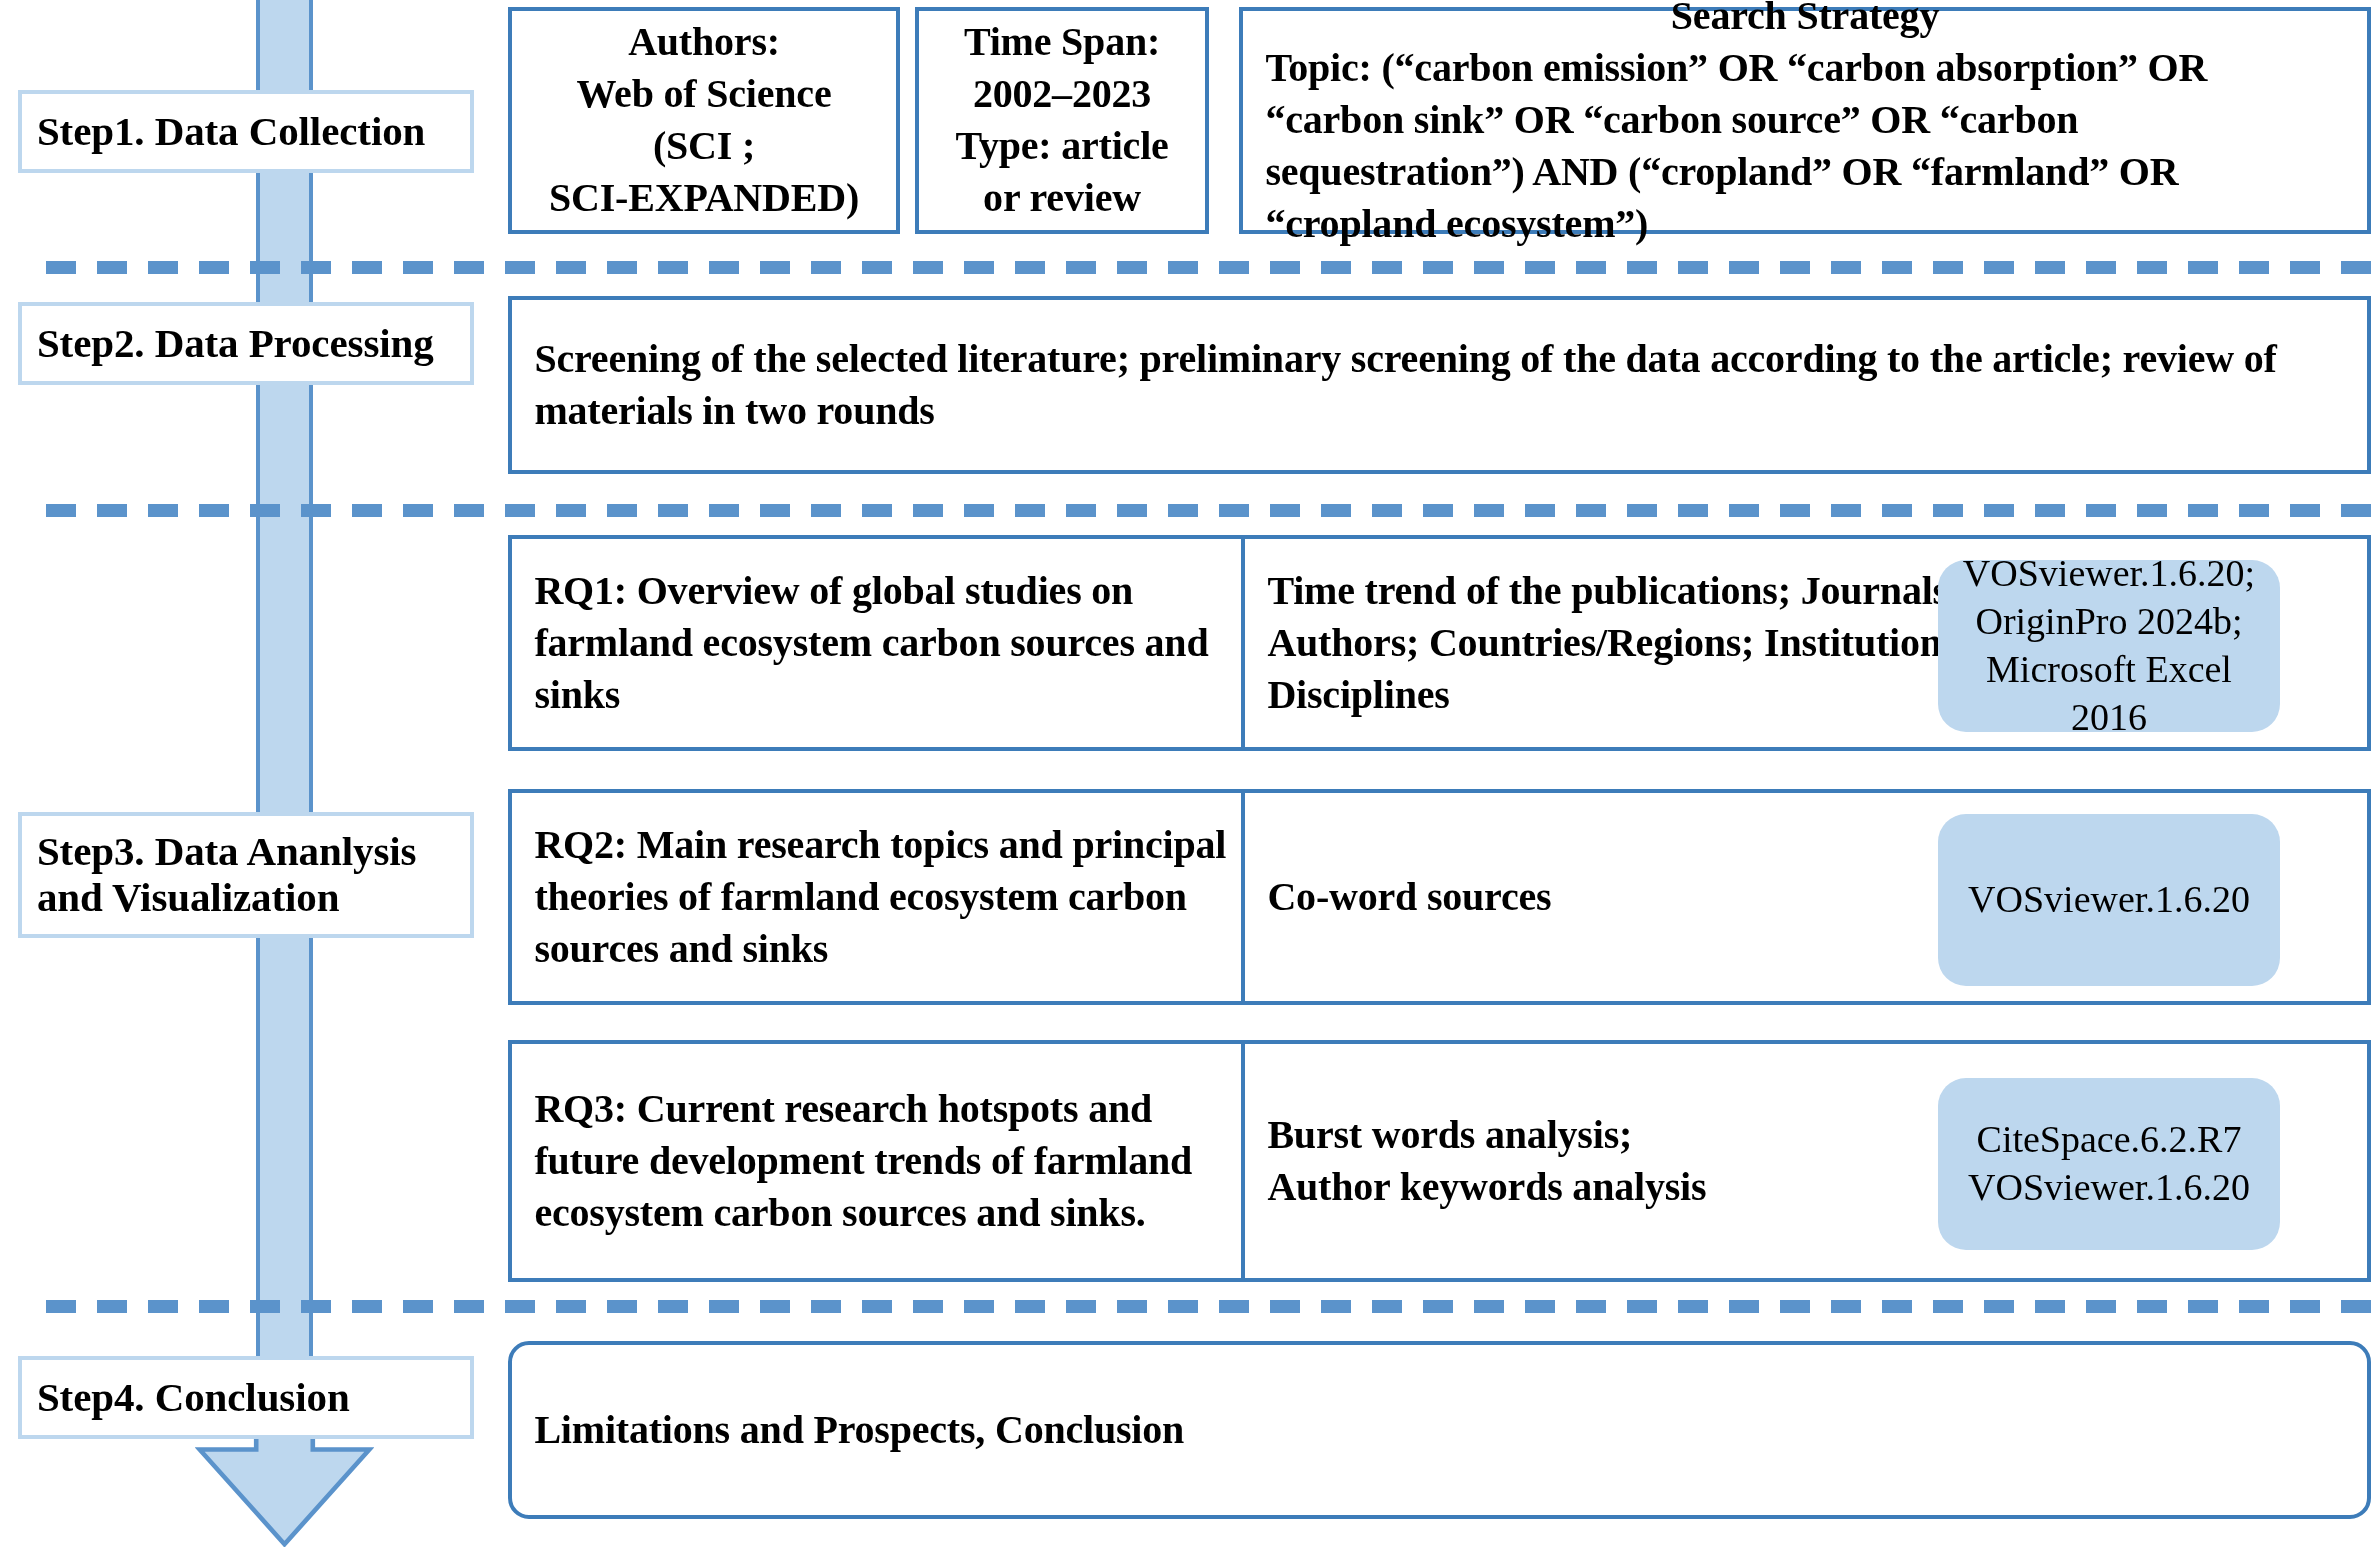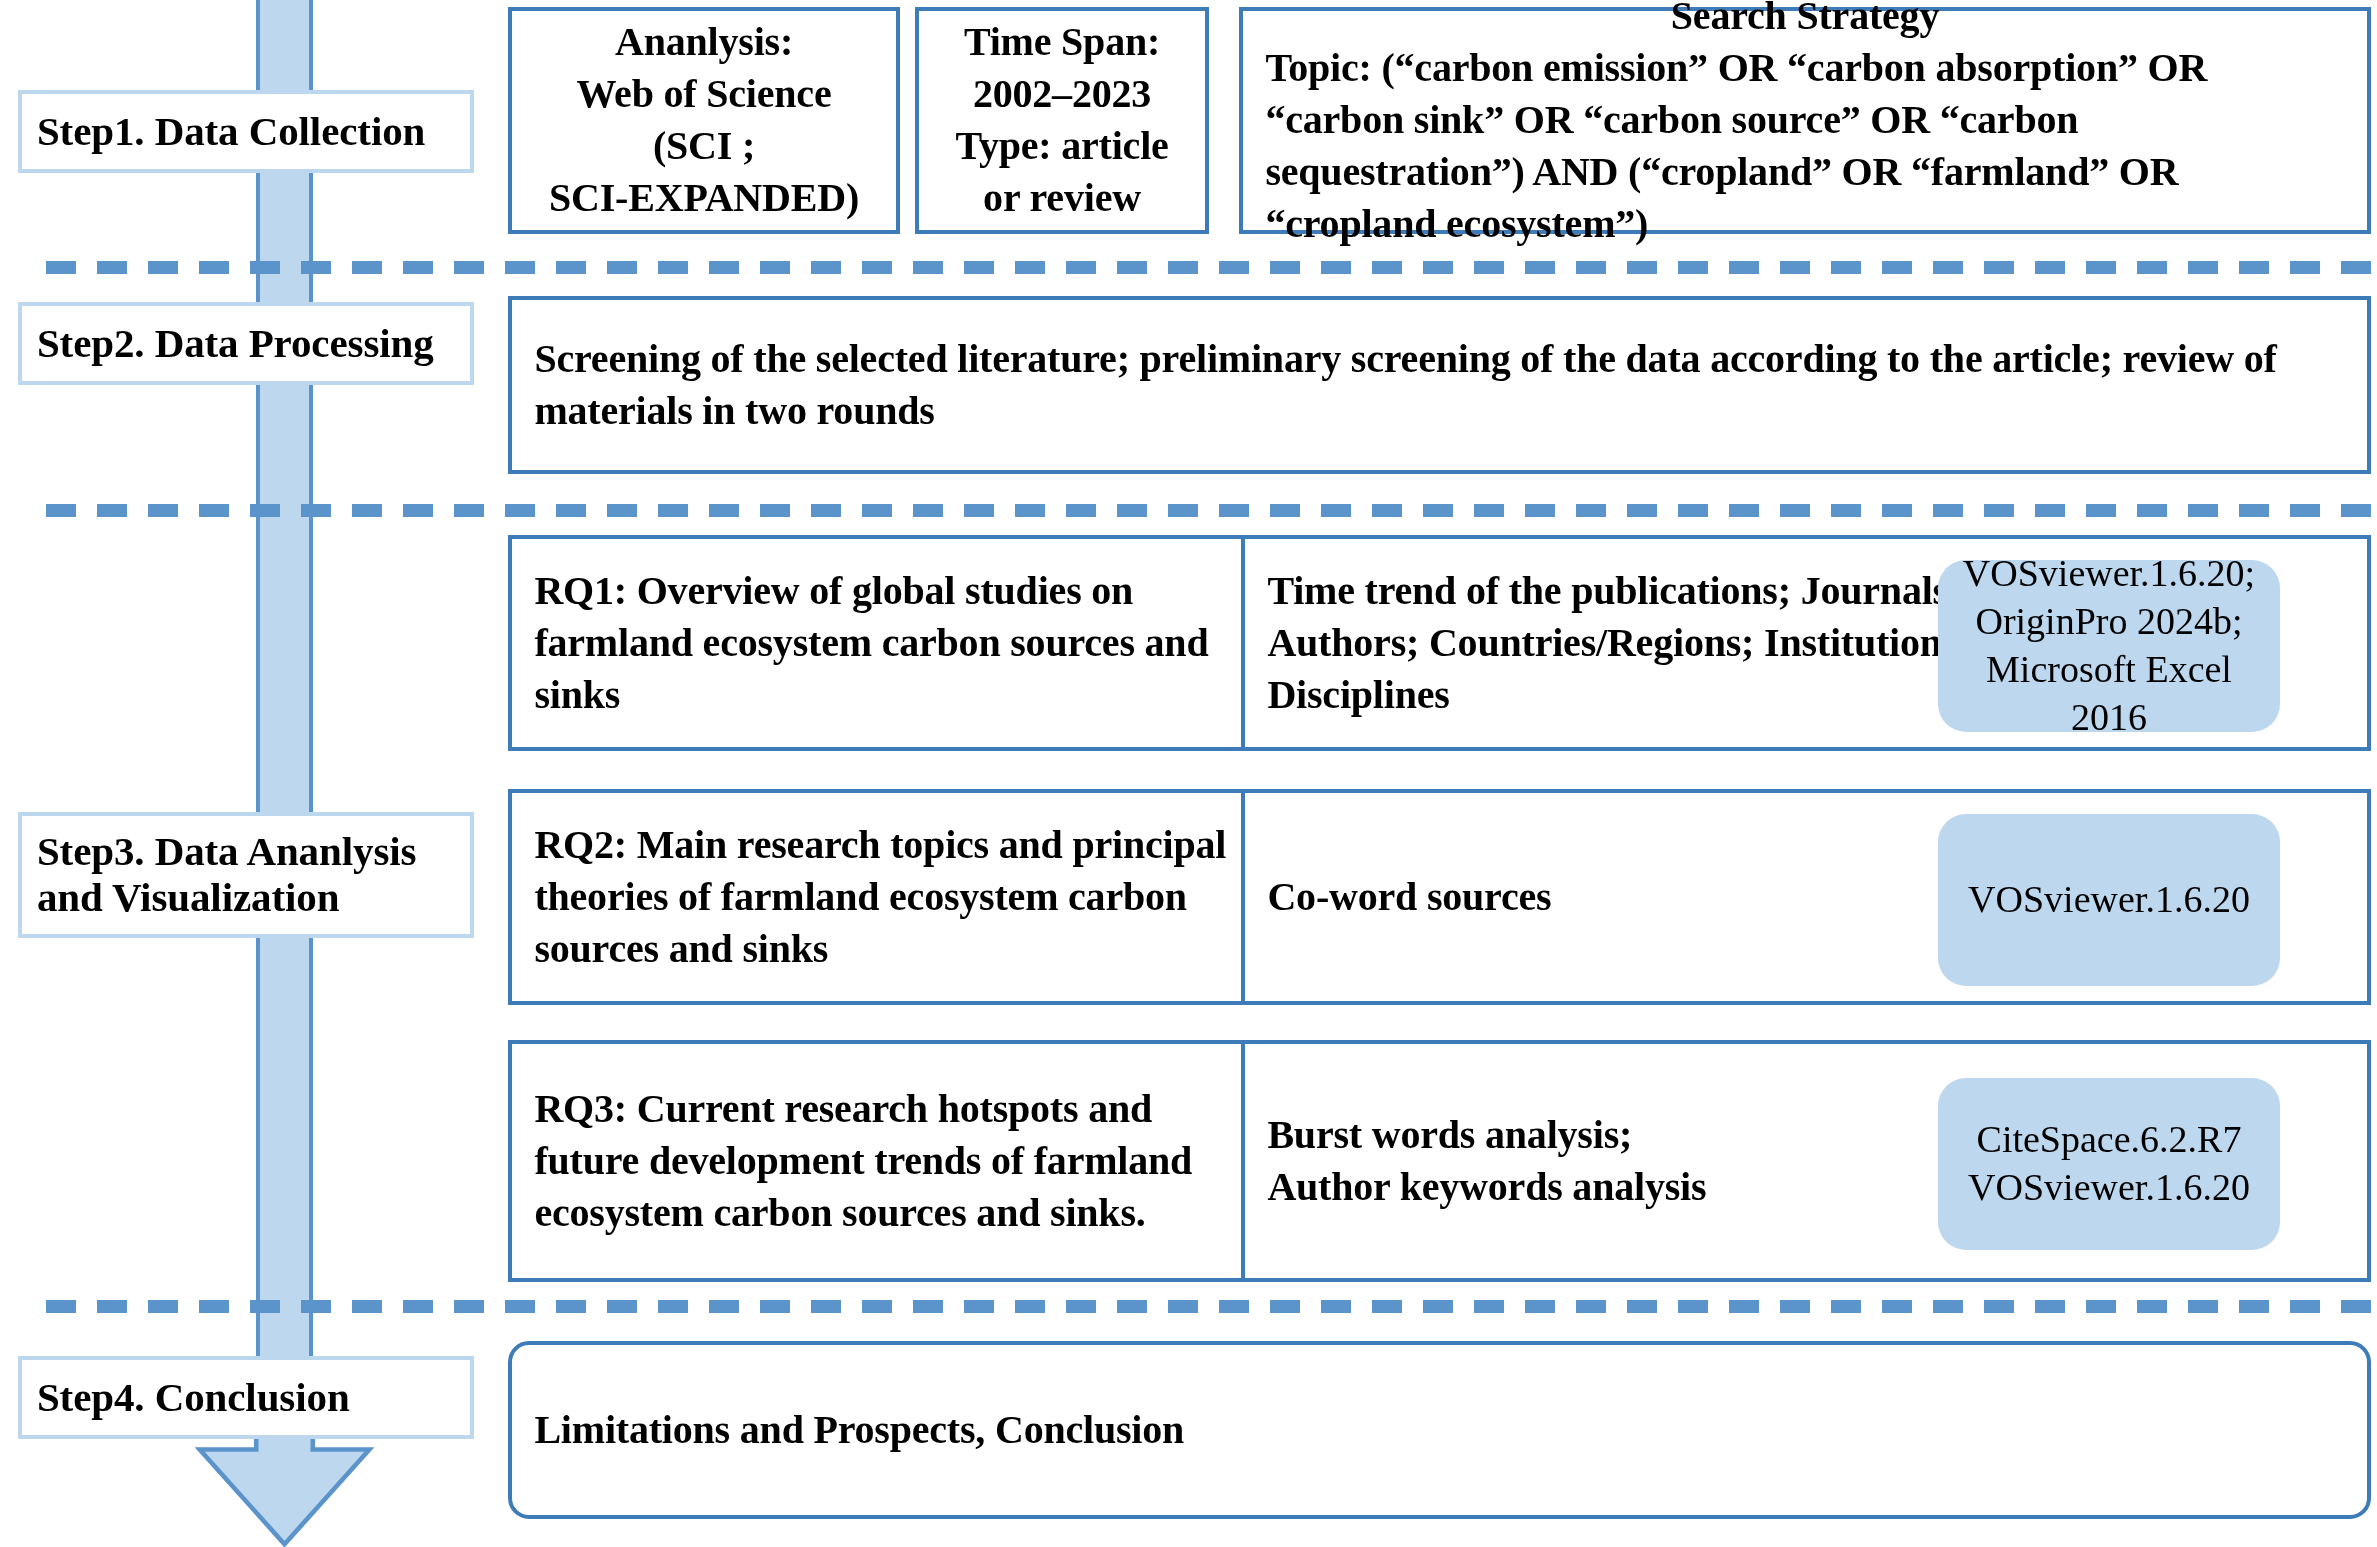--- a/index.html
+++ b/index.html
@@ -140,21 +140,21 @@
   <div class="sep" style="top:261px;"></div>
   <div class="sep" style="top:504px;"></div>
   <div class="sep" style="top:1300px;"></div>
 
   <div class="step-chip" style="top:90px; height:83px;">
     <span class="chip-text">Step1. Data Collection</span>
   </div>
 
   <div class="cbox" style="left:508px; top:6.6px; width:392px; height:227px;">
     <div class="center-v txt-center">
-      <div class="cbox-inner">Ananlysis:</div>
+      <div class="cbox-inner">Authors:</div>
       <div class="cbox-inner ml">Web of Science
 (SCI ;
 SCI-EXPANDED)</div>
     </div>
   </div>
 
   <div class="cbox" style="left:915px; top:6.6px; width:294px; height:227px;">
     <div class="center-v txt-center">
       <div class="cbox-inner">Time Span:</div>
       <div class="cbox-inner ml">2002–2023

